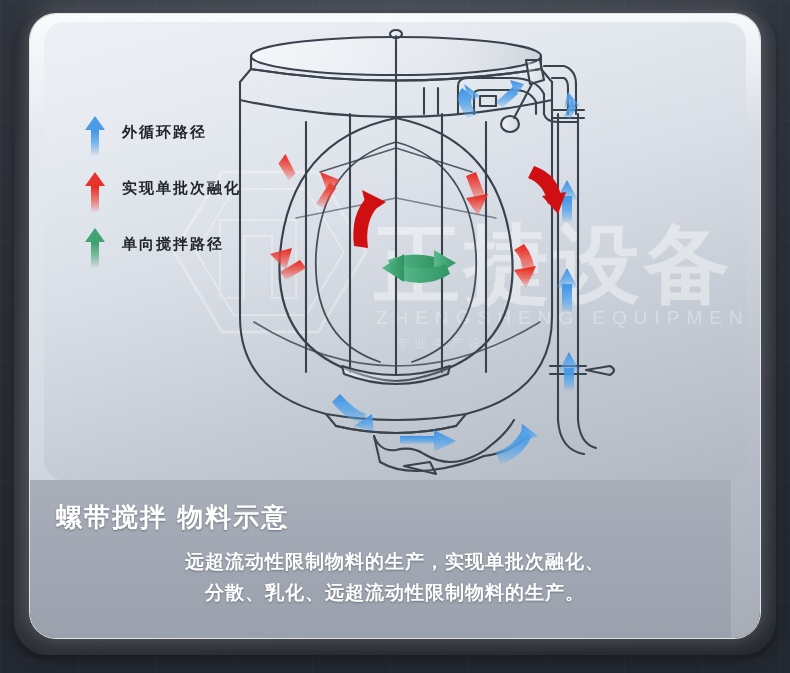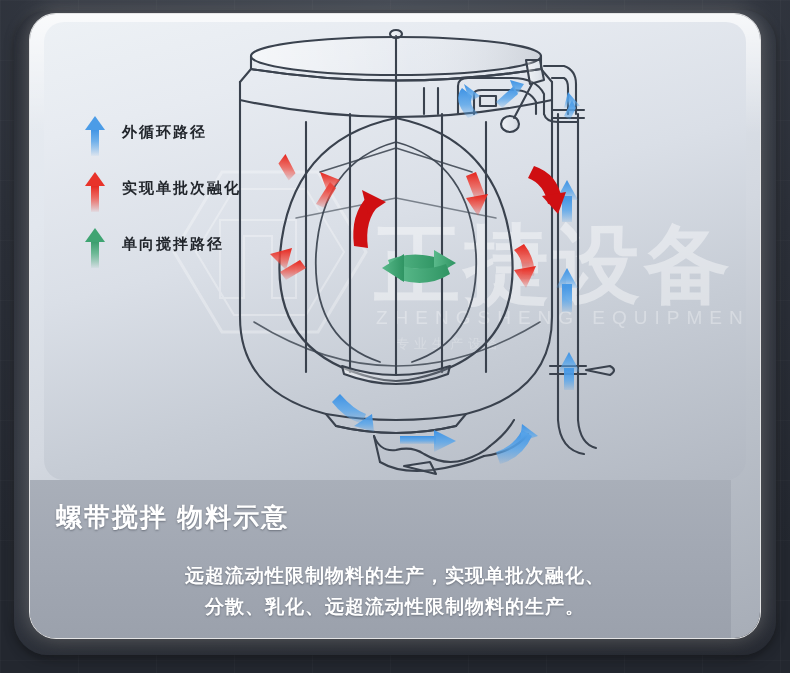--- a/index.html
+++ b/index.html
@@ -57,21 +57,21 @@
     position:absolute;left:0;top:466px;width:701px;height:158px;
     background:linear-gradient(180deg,#a9afb9 0%,#a3a9b4 40%,#9ba1ac 100%);
   }
   .cap-title{
     position:absolute;left:26px;top:20px;
     color:#ffffff;font-size:26px;font-weight:bold;letter-spacing:2px;
     text-shadow:0 1px 2px rgba(60,66,76,.55);
     white-space:nowrap;
   }
   .cap-body{
-    position:absolute;left:0;top:80px;width:730px;
+    position:absolute;left:0;top:66px;width:730px;
     text-align:center;color:#ffffff;font-size:19px;font-weight:bold;
     line-height:31px;letter-spacing:1px;
     text-shadow:0 1px 2px rgba(60,66,76,.5);
   }
   
   .legend{position:absolute;left:38px;top:92px;}
   .legend-row{position:relative;height:56px;}
   .legend-arrow{position:absolute;left:0;top:2px;width:26px;height:40px;}
   .legend-label{
     position:absolute;left:40px;top:9px;

